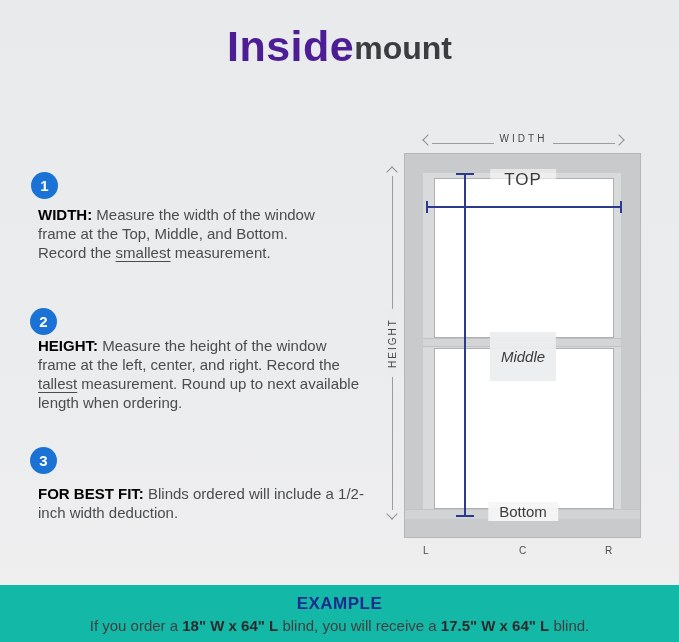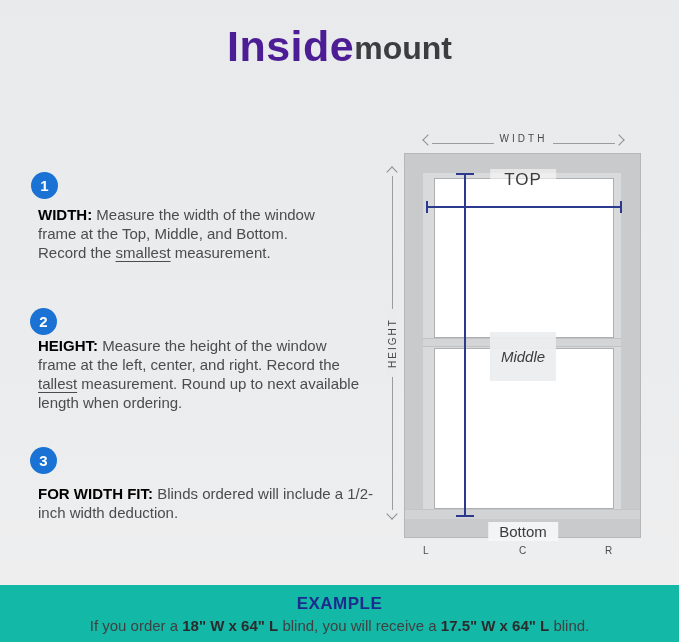--- a/index.html
+++ b/index.html
@@ -92,21 +92,21 @@
   }
   .measure-h::before { left:0; } .measure-h::after { right:0; }
 
   
   .pos-label {
     position:absolute; transform:translateX(-50%);
     color:#3a3b3d; white-space:nowrap;
   }
   .label-top    { left:523px; top:169px; font-size:17px; letter-spacing:1px; padding:1px 14px; background:rgba(255,255,255,.55); }
   .label-middle { left:523px; top:332px; font-size:15px; padding:16px 11px; background:rgba(236,237,238,.95);font-style:italic; }
-  .label-bottom { left:523px; top:502px; font-size:15px; padding:1px 11px; background:rgba(246,246,247,.95);margin-top:20px; }
+  .label-bottom { left:523px; top:502px; font-size:15px; padding:1px 11px; background:rgba(246,246,247,.95); }
 
   .lcr-marker { position:absolute; font-size:10px; color:#4b4c4e; letter-spacing:.5px; }
   .marker-l { left:423px; top:545px; }
   .marker-c { left:519px; top:545px; }
   .marker-r { left:605px; top:545px; }
 
   
   .example {
     position:absolute; left:0; top:585px; width:679px; height:57px;
     background:#14b8a6; text-align:center;
@@ -132,21 +132,21 @@
 <p id="text-1" class="step-text"><span class="step-label">WIDTH:</span><span> Measure the width of the window frame at the Top, Middle, and Bottom. Record the </span><span class="uline">smallest</span><span> measurement.</span></p>
 
 <div id="circle-2" class="step-circle">
   <span>2</span>
 </div>
 <p id="text-2" class="step-text"><span class="step-label">HEIGHT:</span><span> Measure the height of the window frame at the left, center, and right. Record the </span><span class="uline">tallest</span><span> measurement. Round up to next available length when ordering.</span></p>
 
 <div id="circle-3" class="step-circle">
   <span>3</span>
 </div>
-<p id="text-3" class="step-text"><span class="step-label">FOR WIDTH FIT:</span><span> Blinds ordered will include a 1/2-inch width deduction.</span></p>
+<p id="text-3" class="step-text"><span class="step-label">FOR BEST FIT:</span><span> Blinds ordered will include a 1/2-inch width deduction.</span></p>
 
 <div class="width-arrow">
   <span class="chev chev-left"></span>
   <span class="hline"></span>
   <span class="arrow-label">WIDTH</span>
   <span class="hline"></span>
   <span class="chev chev-right"></span>
 </div>
 
 <div class="height-arrow">

